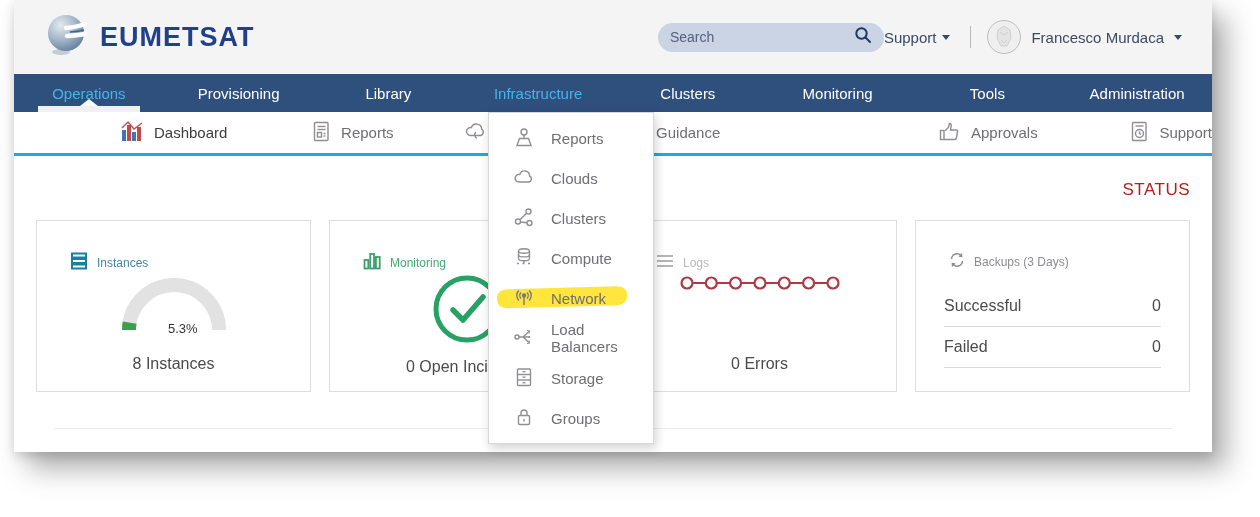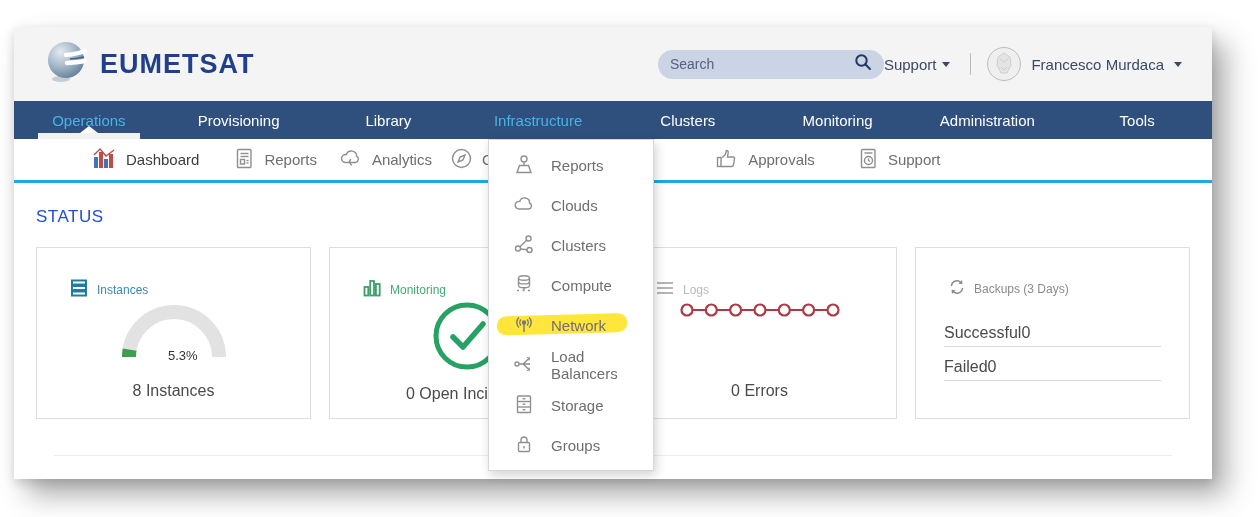--- a/index.html
+++ b/index.html
@@ -1,19 +1,19 @@
 <!DOCTYPE html>
 <html><head>
 <meta charset="utf-8">
 <style>
   * { margin:0; padding:0; box-sizing:border-box; }
   html,body { width:1260px; height:517px; background:#ffffff; overflow:hidden;
               font-family:"Liberation Sans", sans-serif; }
 
-  .window { position:absolute; left:14px; top:27px; width:1198px; height:452px;
+  .window { position:absolute; left:14px; top:0; width:1198px; height:452px;
             background:#fff; box-shadow:14px 16px 26px rgba(70,70,70,.45), 0 4px 10px rgba(0,0,0,.15); }
 
   
   .hdr { height:74px; background:#f4f4f5; display:flex; align-items:center; padding:0 30px; }
   .logo { display:flex; align-items:center; gap:10px; }
   .logo-text { font-size:27px; font-weight:bold; color:#20408c; letter-spacing:1px; }
   .search-pill { margin-left:auto; width:226px; height:29px; background:#cbd4e4; border-radius:15px;
                  display:flex; align-items:center; padding:0 12px; }
   .search-pill input { flex:1; border:none; background:transparent; outline:none; font-size:14px;
                        color:#444; font-family:"Liberation Sans",sans-serif; }
@@ -32,54 +32,54 @@
               font-size:15px; cursor:pointer; position:relative; }
   .nav-item.accent { color:#45b5e9; }
   .nav-item.current .tabbar { position:absolute; bottom:0; left:50%; transform:translateX(-50%);
               width:102px; height:6px; background:#f1f1f2; }
   .nav-item.current .tabcaret { position:absolute; bottom:6px; left:50%; transform:translateX(-50%);
               width:0; height:0; border-left:9px solid transparent; border-right:9px solid transparent;
               border-bottom:7px solid #fafafa; }
 
   
   .subnav { height:44px; background:#fff; border-bottom:3px solid #1fa9e0; display:flex;
-            align-items:center; padding-left:78px; position:relative; z-index:5; }
+            align-items:center; padding-left:106px; position:relative; z-index:5;justify-content:space-between; }
   .subnav-item { display:flex; align-items:center; gap:9px; font-size:15px; color:#6e6e73; cursor:pointer; }
   .subnav-item.active { color:#3d3d3d; }
   .si-r  { margin-left:34px; } .si-a { margin-left:22px; } .si-g { margin-left:18px; }
   .si-ap { margin-left:169px; } .si-ac { margin-left:42px; }
 
   
   .menu { position:absolute; left:474px; top:112px; width:166px; background:#fff;
           border:1px solid #d7d7d7; box-shadow:2px 4px 10px rgba(0,0,0,.18); padding:5px 0;
           z-index:50; }
   .menu-item { height:40px; display:flex; align-items:center; gap:16px; padding-left:24px;
                font-size:15px; color:#6e6e73; cursor:pointer; position:relative; }
   .menu-item .mi-icon, .menu-item .mi-label { position:relative; z-index:2; }
   .hl-mark { position:absolute; left:8px; top:50%; width:130px; height:19px; transform:translateY(-54%) rotate(-1.6deg);
              background:#ffe11a; opacity:.85; border-radius:10px/8px; z-index:1; }
 
   
   .content { padding:24px 22px 0; background:#fff; }
-  .section-title { font-size:17px; color:#1d4ed8; letter-spacing:.5px; }
+  .section-title { font-size:17px; color:#b91c1c; letter-spacing:.5px;text-align:right; }
   .cards { display:flex; gap:18px; margin-top:20px; }
   .card { flex:1; height:172px; border:1px solid #dedede; background:#fff; display:flex;
           flex-direction:column; }
   .card-title { display:flex; align-items:center; gap:8px; font-size:12px; margin:30px 0 0 32px; }
   .ct-instances { color:#3c86ae; } .ct-monitoring { color:#48a878; }
   .ct-logs { color:#b9b9bd; } .ct-backups { color:#8c8c90; }
   .card-body { flex:1; display:flex; flex-direction:column; align-items:center; justify-content:space-between;
                padding-bottom:18px; }
   .card-summary { font-size:16px; color:#4a4a4a; margin-top:10px; }
   .gauge-wrap { position:relative; width:120px; height:62px; }
   .gauge-label { position:absolute; left:54%; bottom:0; transform:translateX(-35%); font-size:13px;
                  color:#333; }
   .backup-rows { margin:14px 28px 0; }
-  .backup-row { display:flex; font-size:16px; color:#4a4a4a;
-                padding:11px 0 4px; border-bottom:1px solid #d9d9d9; }
+  .backup-row { display:flex; justify-content:space-between; font-size:16px; color:#4a4a4a;
+                padding:11px 0 11px; border-bottom:1px solid #d9d9d9; }
   .bottom-divider { border-top:1px solid #ececec; margin:36px 18px 0; }
 </style>
 </head>
 <body>
 
 <div class="window">
 
   <div class="hdr">
     <div class="logo">
       <span>
@@ -145,24 +145,24 @@
     <div class="nav-item accent">
       <span>Infrastructure</span>
       </div>
     <div class="nav-item">
       <span>Clusters</span>
       </div>
     <div class="nav-item">
       <span>Monitoring</span>
       </div>
     <div class="nav-item">
+      <span>Tools</span>
+      </div>
+    <div class="nav-item">
       <span>Administration</span>
-      </div>
-    <div class="nav-item">
-      <span>Tools</span>
       </div>
   </div>
 
   <div class="subnav">
     <div class="subnav-item active">
       <span>
         <svg width="25" height="23" viewBox="0 0 25 23">
           <rect x="2" y="10" width="4" height="11" fill="#4472b8"></rect>
           <rect x="7" y="5" width="4" height="16" fill="#c04b4b"></rect>
           <rect x="12" y="12" width="4" height="9" fill="#4472b8"></rect>

